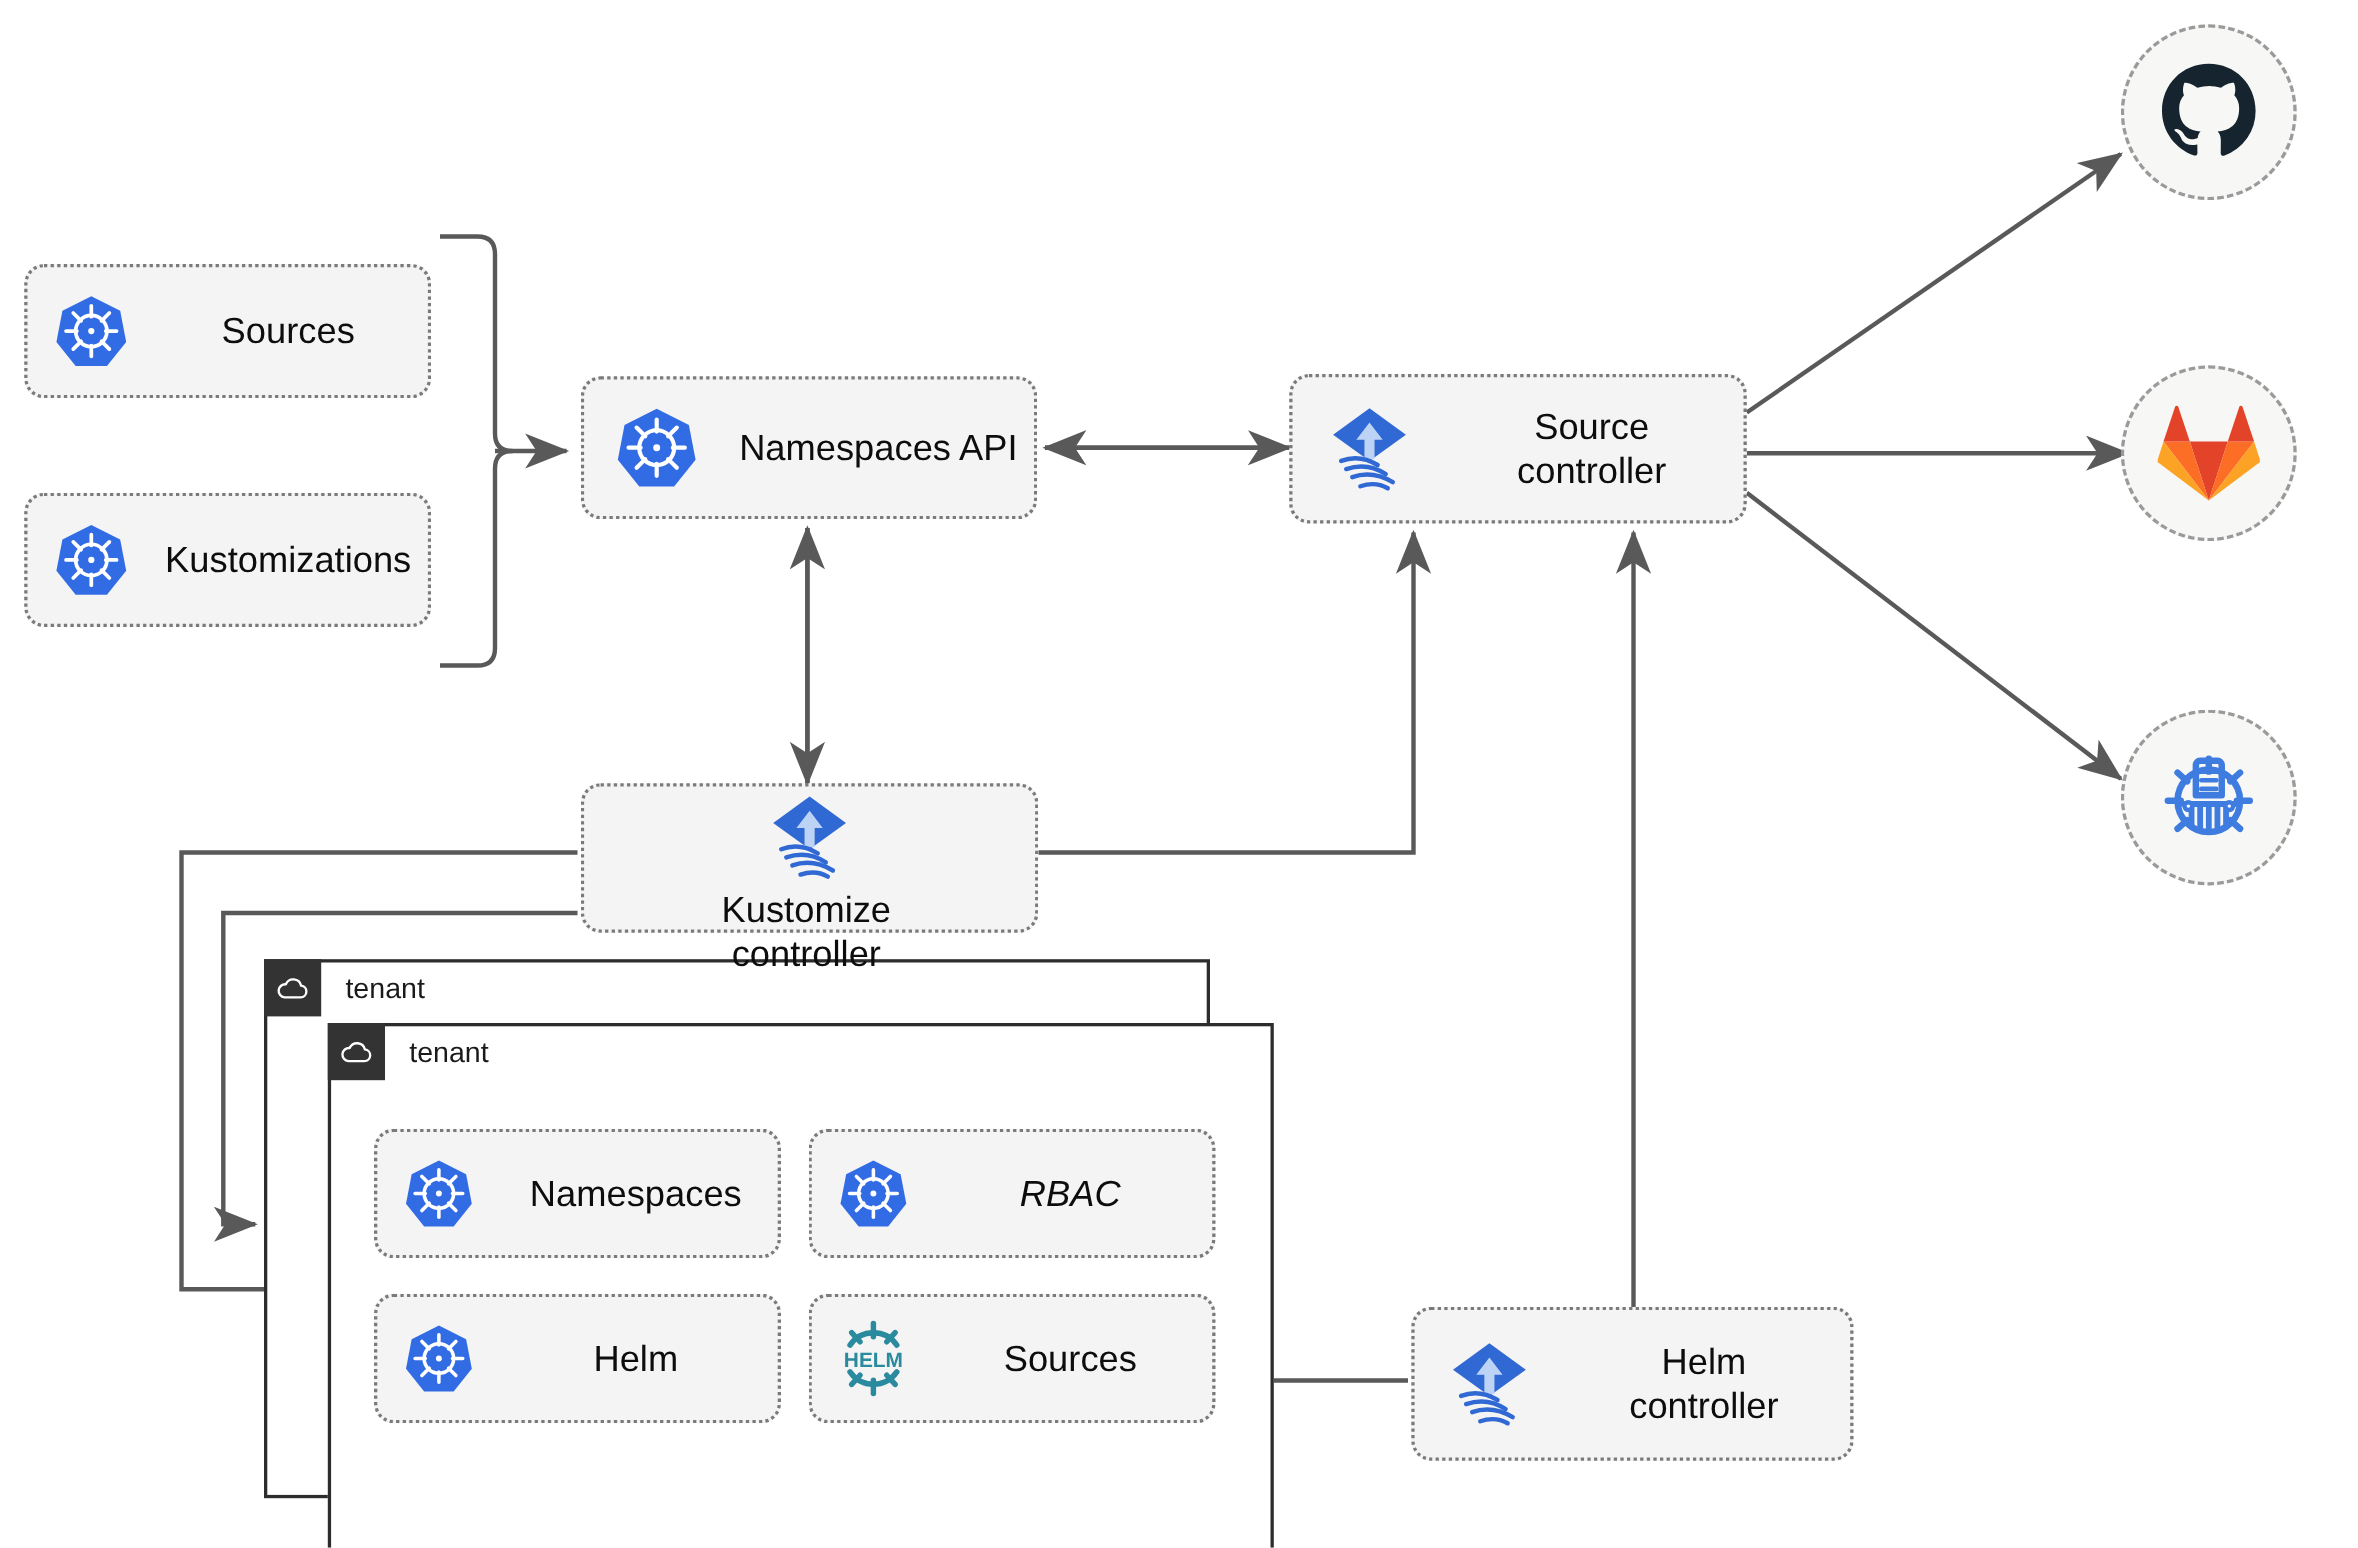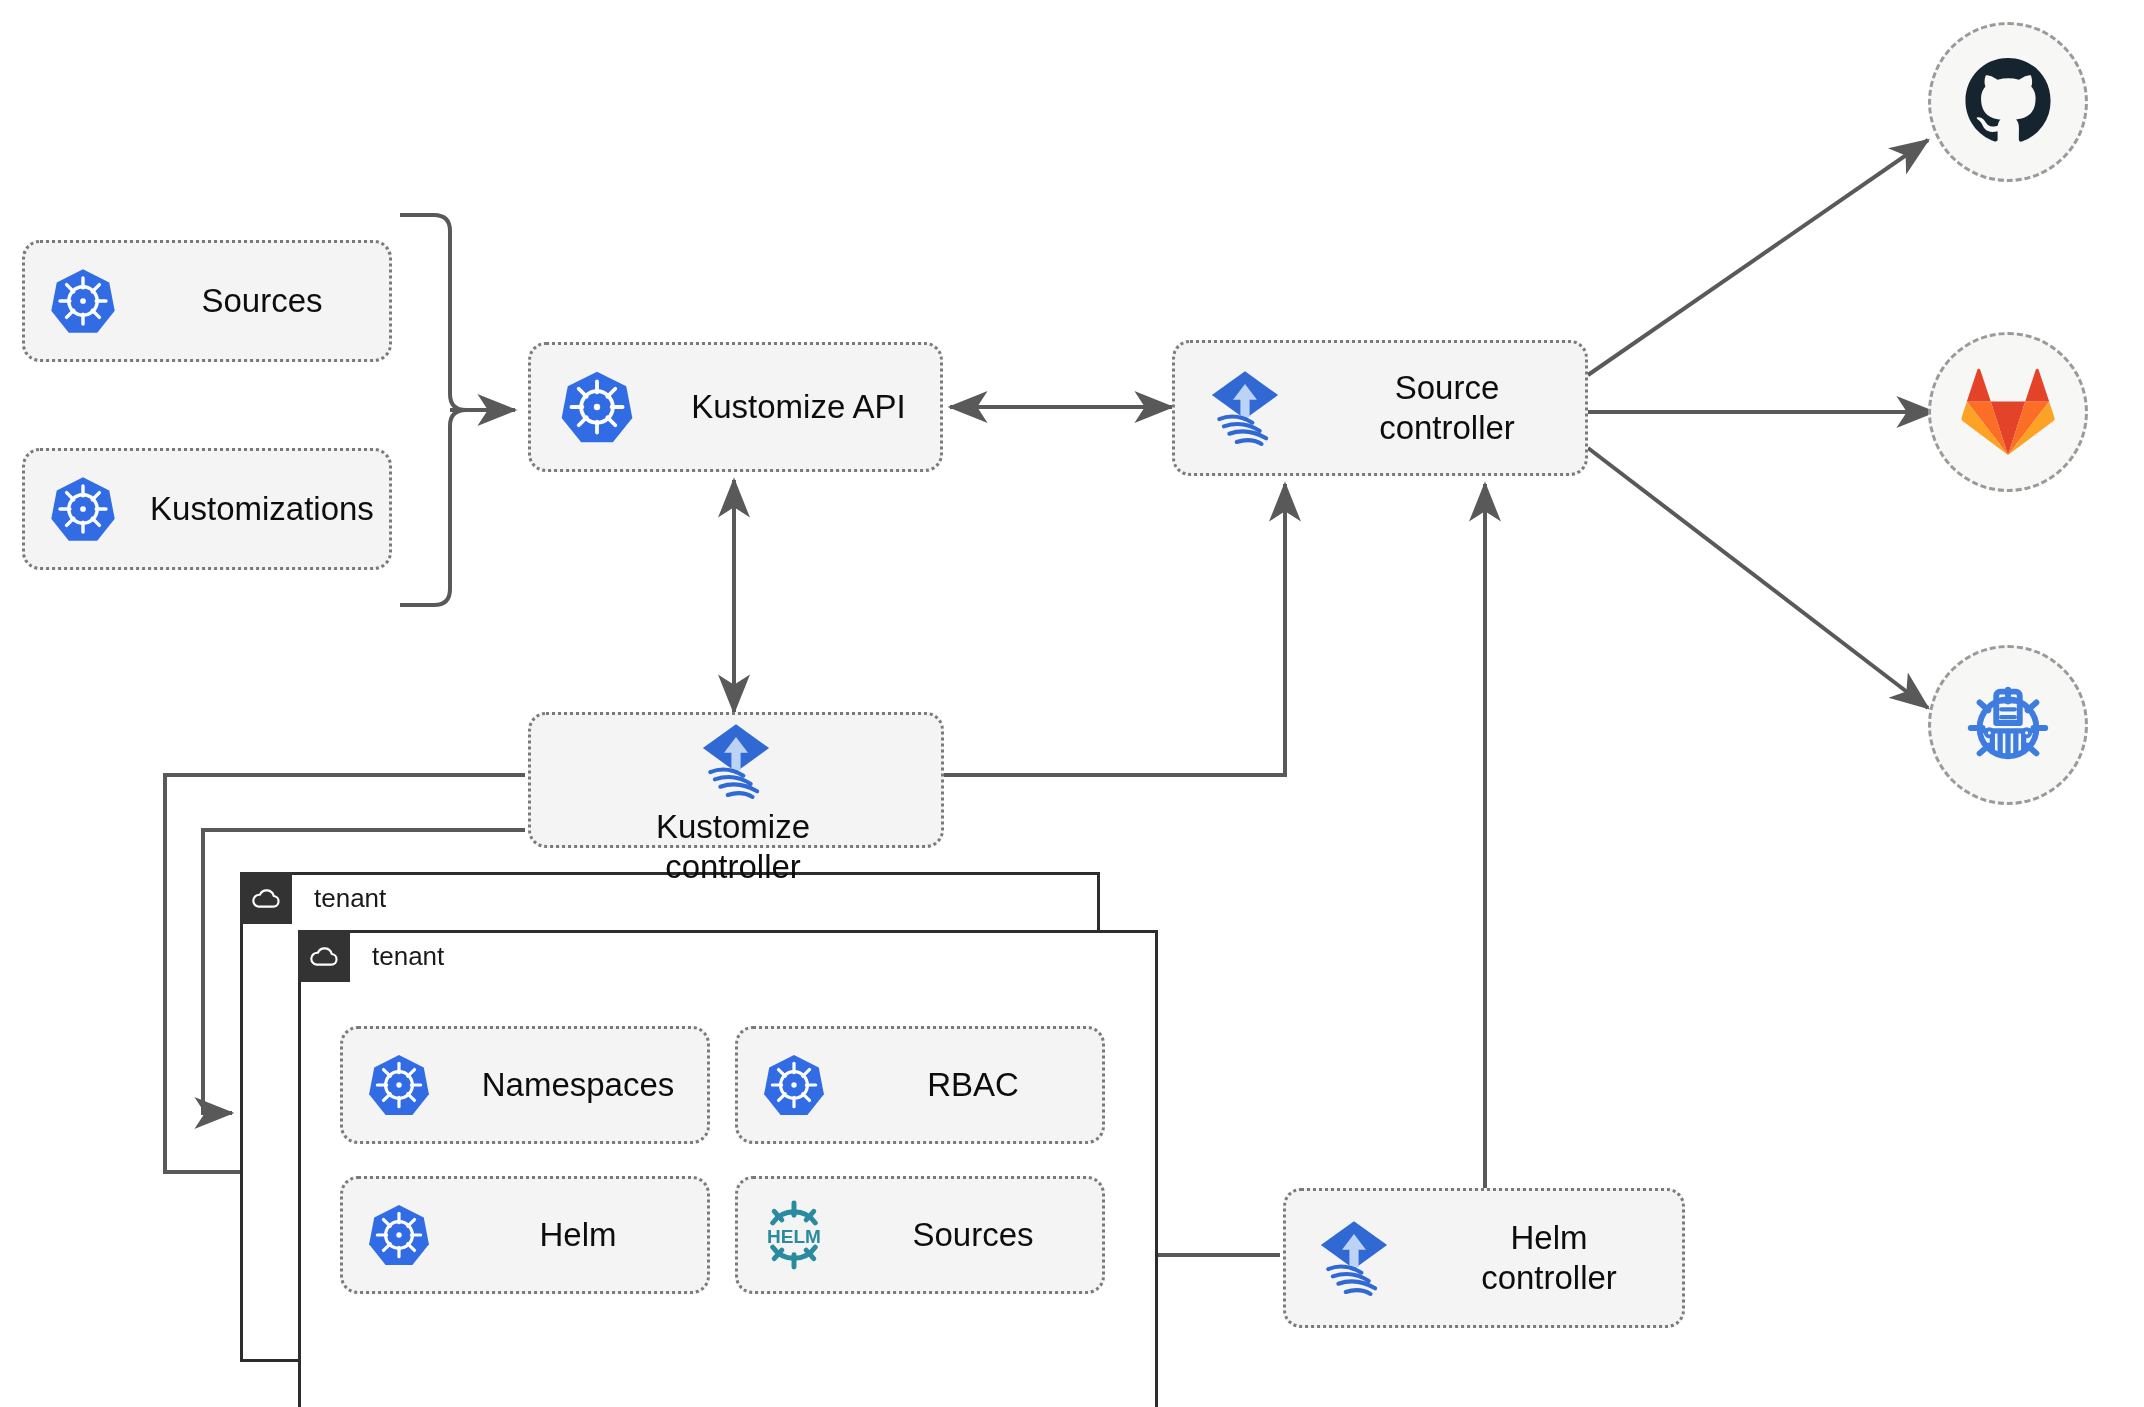--- a/index.html
+++ b/index.html
@@ -183,21 +183,21 @@
           <line x1="32" y1="44" x2="32" y2="53"></line>
           <line x1="11" y1="32" x2="20" y2="32"></line>
           <line x1="44" y1="32" x2="53" y2="32"></line>
           <line x1="17" y1="17" x2="23.5" y2="23.5"></line>
           <line x1="40.5" y1="40.5" x2="47" y2="47"></line>
           <line x1="47" y1="17" x2="40.5" y2="23.5"></line>
           <line x1="23.5" y1="40.5" x2="17" y2="47"></line>
         </g>
       </svg>
     </div>
-    <div class="label">Kustomize API</div>
+    <div class="label">Namespaces API</div>
   </div>
 
   <div class="node" style="left:1172px;top:340px;width:416px;height:136px;">
     <div class="ico" style="width:140px;">
       <svg width="92" height="92" viewBox="0 0 100 100">
         <polygon points="50,10 86,36 50,62 14,36" fill="#3069D3"></polygon>
         <path d="M50,24 L63,41 L55,41 L55,60 L45,60 L45,41 L37,41 Z" fill="#bcd3f5"></path>
         <g stroke="#3069D3" stroke-width="4.4" fill="none" stroke-linecap="round">
           <path d="M22,62 Q40,55 58,66"></path>
           <path d="M27,70 Q48,63 66,75"></path>
@@ -258,21 +258,21 @@
           <line x1="17" y1="17" x2="23.5" y2="23.5"></line>
             <line x1="40.5" y1="40.5" x2="47" y2="47"></line>
           <line x1="47" y1="17" x2="40.5" y2="23.5"></line>
             <line x1="23.5" y1="40.5" x2="17" y2="47"></line>
         </g>
       </svg>
     </div>
     <div class="label">Namespaces</div>
   </div>
 
-  <div class="node" style="left:735px;top:1026px;width:370px;height:118px;">
+  <div class="node" style="left:735px;top:1026px;width:370px;height:118px;font-style:italic;">
     <div class="ico" style="width:112px;">
       <svg width="66" height="66" viewBox="0 0 64 64">
         <polygon points="32,3 56,15 61,41 45,61 19,61 3,41 8,15" fill="#326CE5"></polygon>
         <g fill="none" stroke="#ffffff" stroke-width="3.1" stroke-linecap="round">
           <circle cx="32" cy="32" r="13"></circle>
           <circle cx="32" cy="32" r="2.6" fill="#ffffff" stroke="none"></circle>
           <line x1="32" y1="11" x2="32" y2="20"></line>
             <line x1="32" y1="44" x2="32" y2="53"></line>
           <line x1="11" y1="32" x2="20" y2="32"></line>
             <line x1="44" y1="32" x2="53" y2="32"></line>

